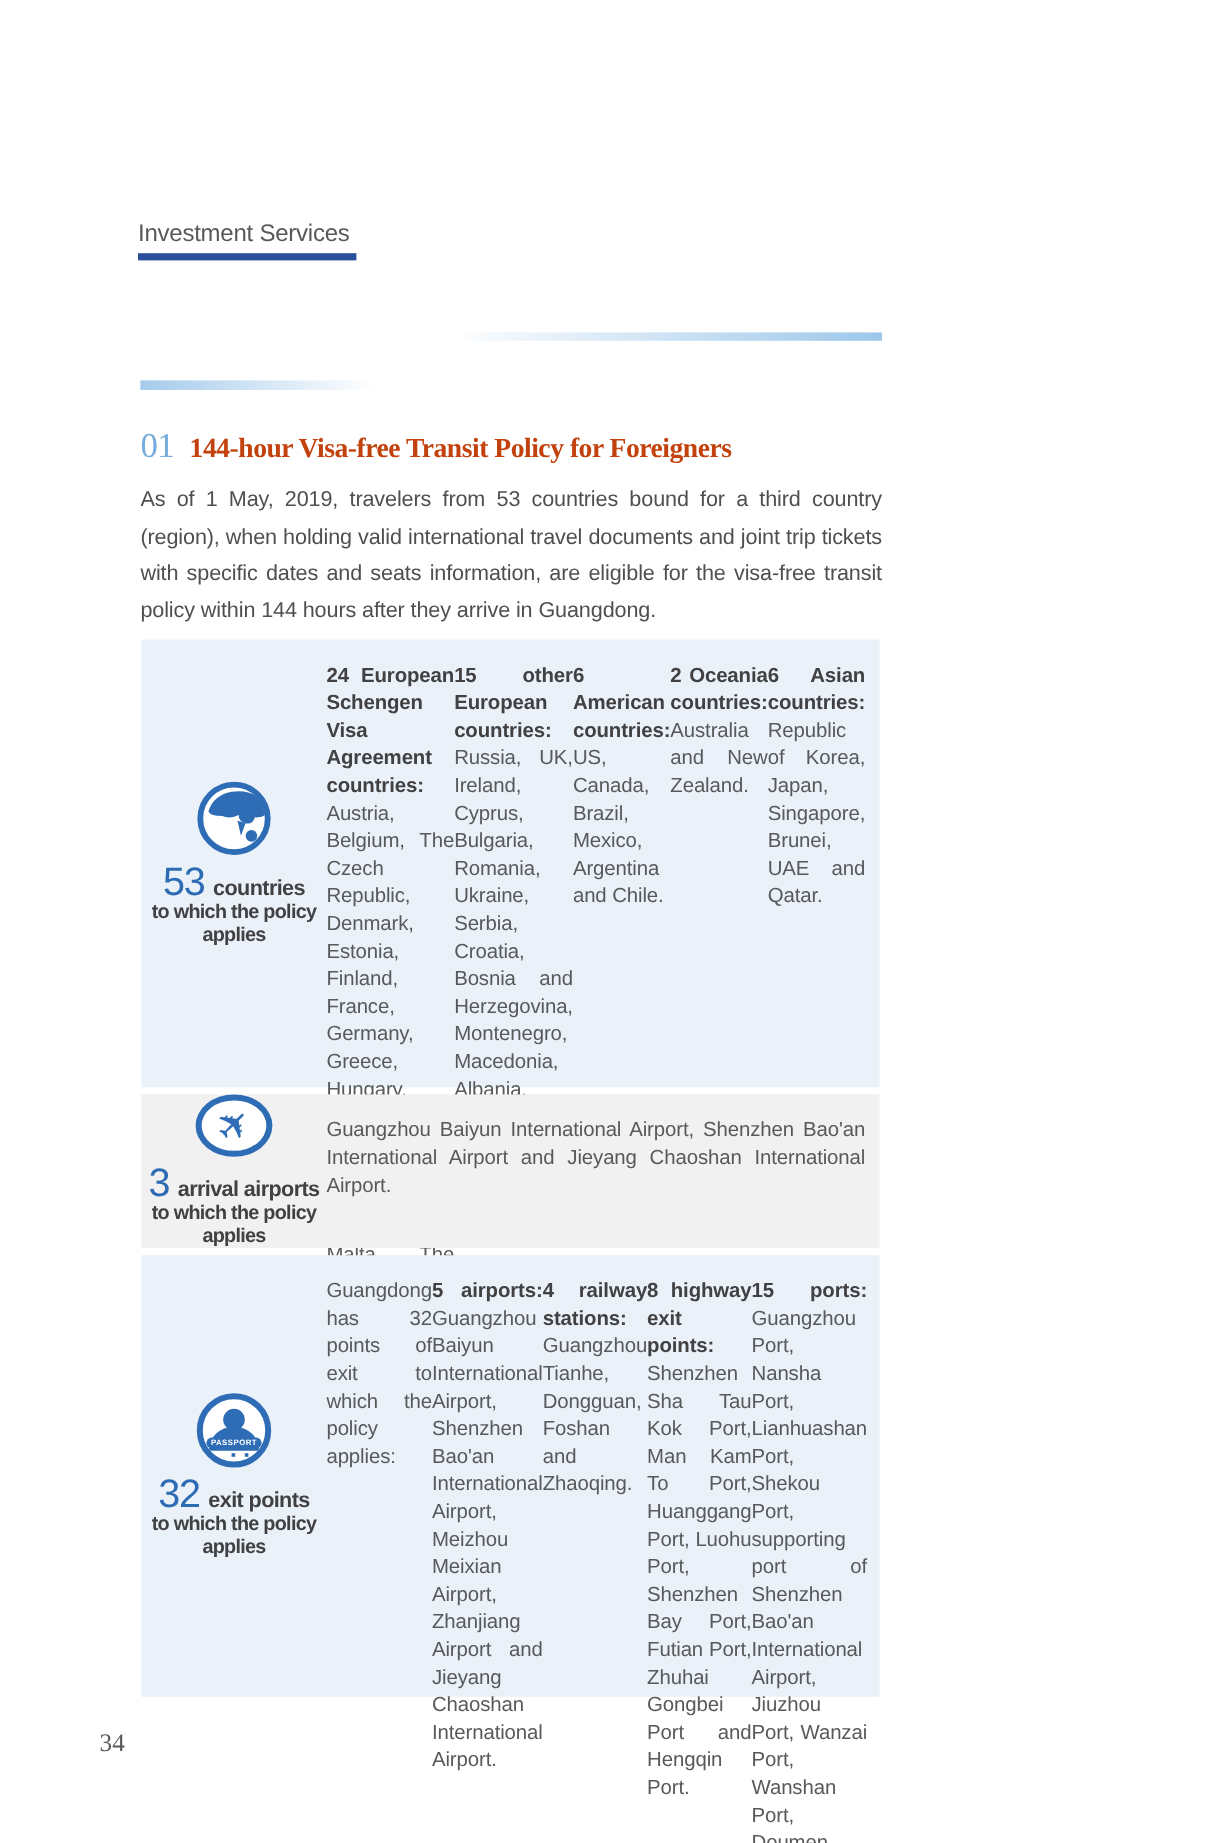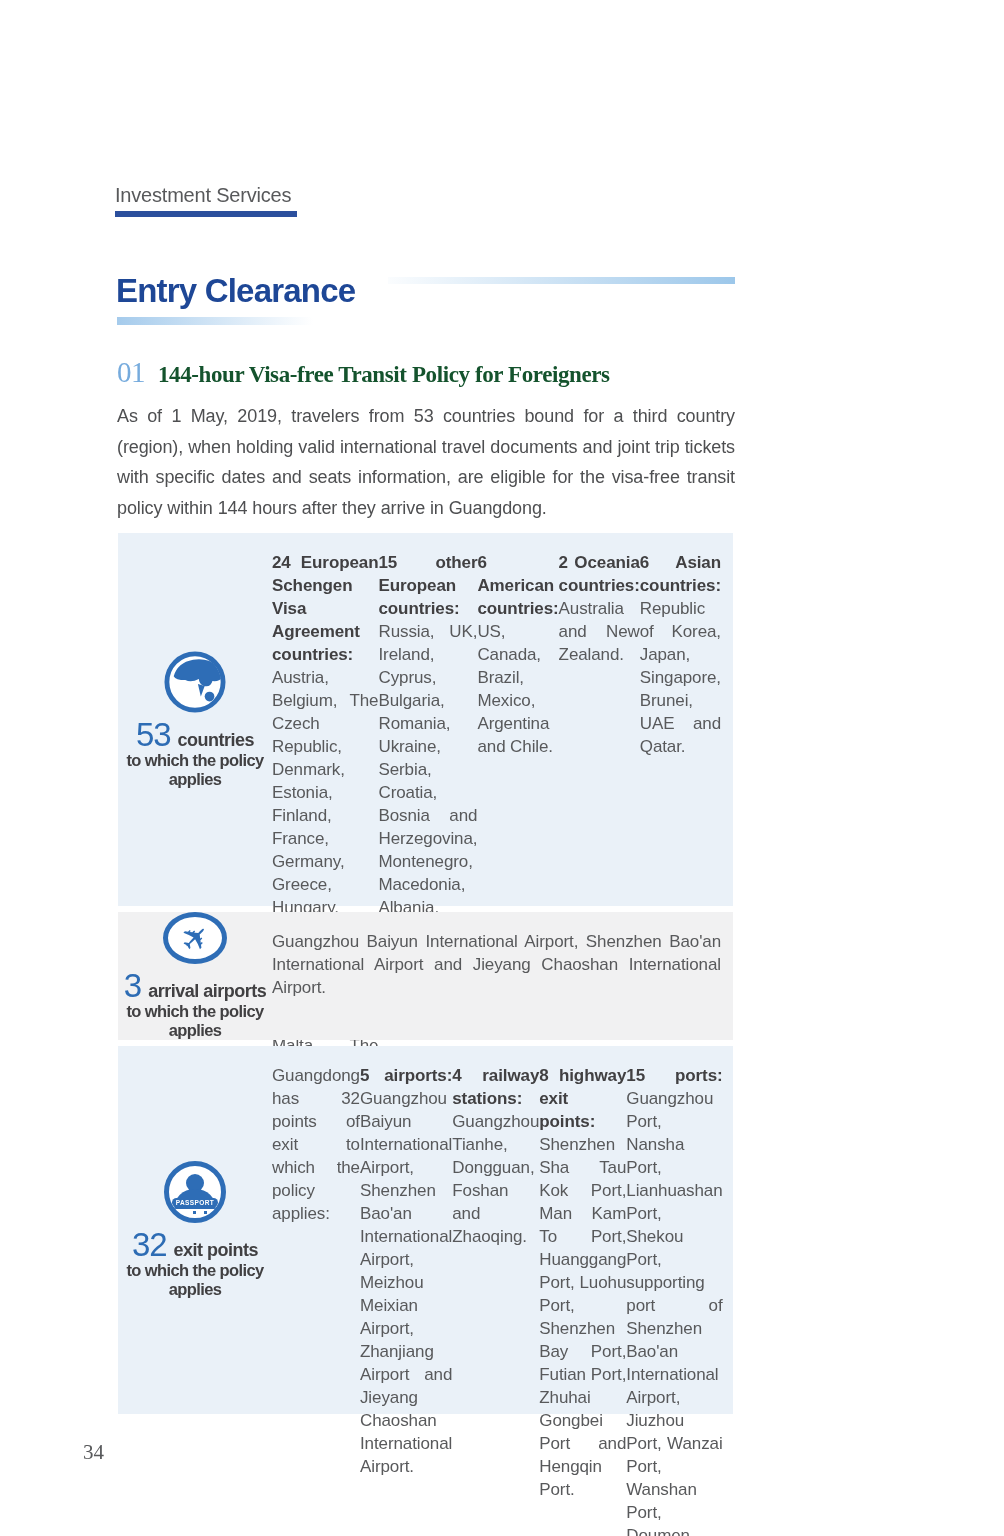--- a/index.html
+++ b/index.html
@@ -34,21 +34,21 @@
   }
 
   
   .section-head {
     position:absolute; left:117px; top:356px; display:flex; align-items:baseline;font-family:Liberation Serif, serif;
   }
   .section-number {
     font-size:29px; color:#76abdd; margin-right:13px; letter-spacing:-0.5px;
   }
   .section-title {
-    font-size:23px; font-weight:bold; color:#14532d; letter-spacing:-0.4px;
+    font-size:23px; font-weight:bold; color:#c2410c; letter-spacing:-0.4px;
   }
 
   
   .intro {
     position:absolute; left:117px; top:401px; width:618px;
     font-size:18px; line-height:30.5px; color:#4e4f51;
     text-align:justify; letter-spacing:-0.1px;
   }
 
   
@@ -130,21 +130,20 @@
   }
 </style>
 </head>
 <body>
 
 <div class="page">
 
   <div class="header-label">Investment Services</div>
   <div class="header-underline"></div>
 
-  <h1 class="doc-title">Entry Clearance</h1>
   <div class="title-bar-right"></div>
   <div class="title-bar-under"></div>
 
   <div class="section-head">
     <span class="section-number">01</span>
     <span class="section-title">144-hour Visa-free Transit Policy for Foreigners</span>
   </div>
 
   <p class="intro">As of 1 May, 2019, travelers from 53 countries bound for a third country (region), when holding valid international travel documents and joint trip tickets with specific dates and seats information, are eligible for the visa-free transit policy within 144 hours after they arrive in Guangdong.</p>
 

